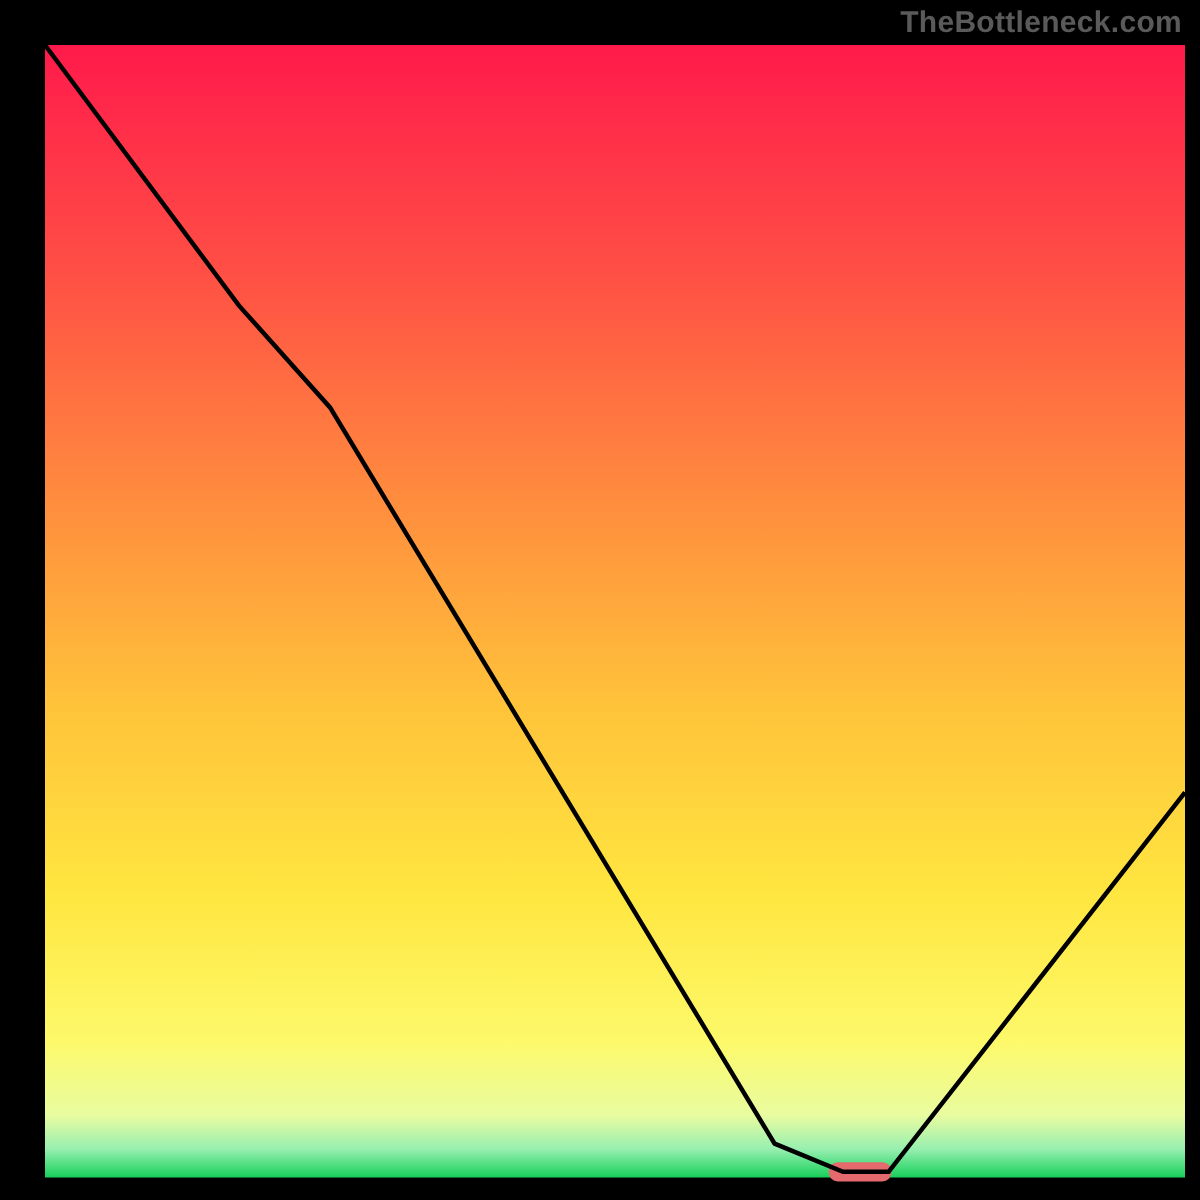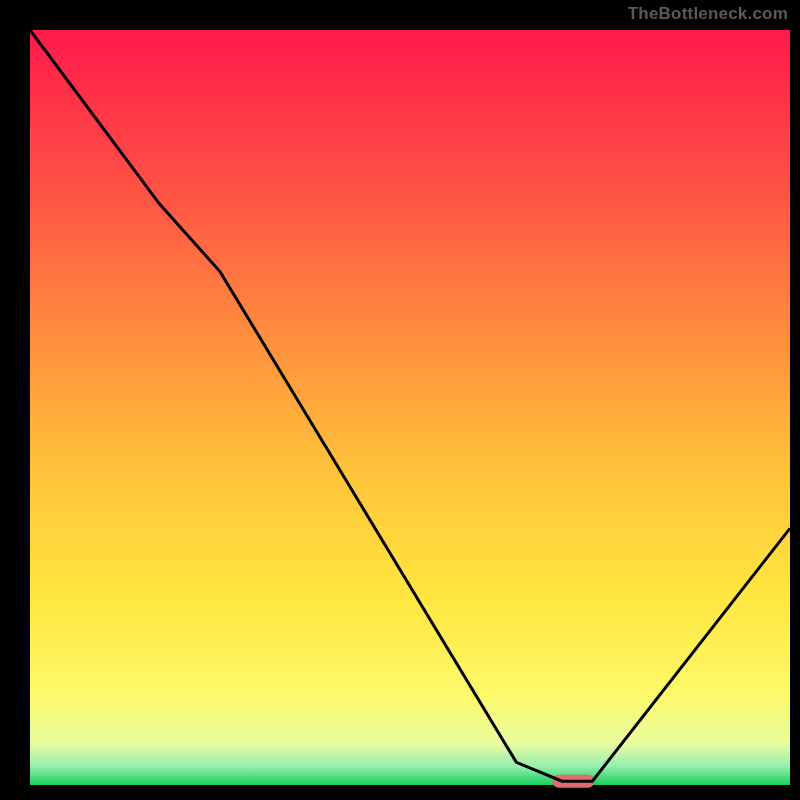--- a/index.html
+++ b/index.html
@@ -1,17 +1,17 @@
 <!DOCTYPE html>
 <html><head>
 <meta charset="utf-8">
 <style>
   html,body{margin:0;padding:0;width:800px;height:800px;background:#000;overflow:hidden;font-family:Arial,Helvetica,sans-serif}
   .wrap{position:relative;width:800px;height:800px}
-  .watermark{position:absolute;top:4px;right:12px;color:#5a5a5a;font-size:17px;font-weight:600;letter-spacing:.2px}
+  .watermark{position:absolute;top:4px;right:12px;color:#5a5a5a;font-size:20px;font-weight:600;letter-spacing:.2px}
   svg{position:absolute;top:0;left:0}
 </style>
 </head>
 <body>
 
 <div class="wrap">
   <div class="watermark">TheBottleneck.com</div>
   <svg width="800" height="800">
     <defs>
       <linearGradient id="bg-grad" x1="0" y1="0" x2="0" y2="1">

